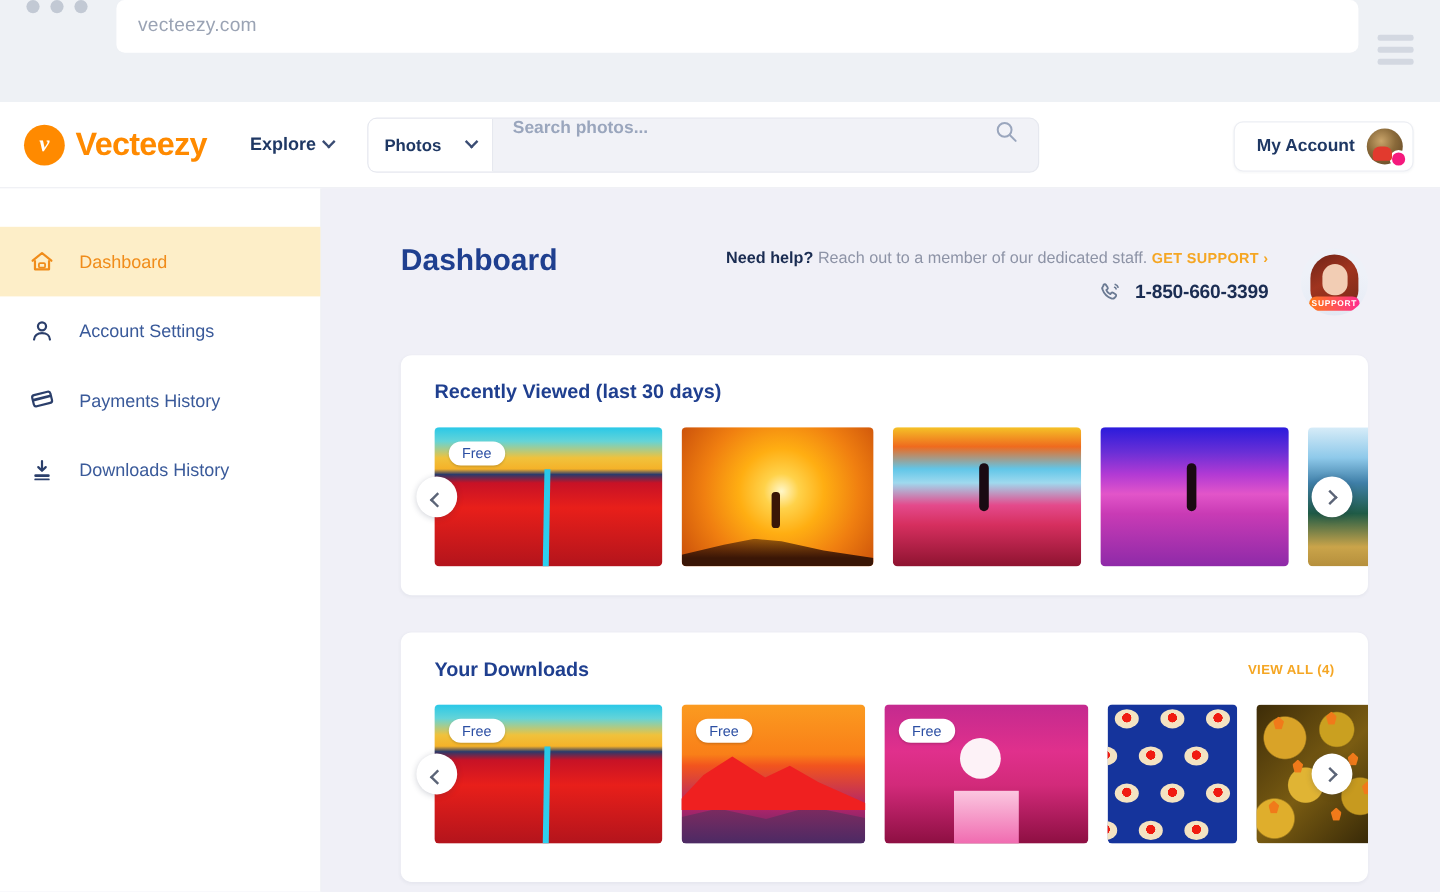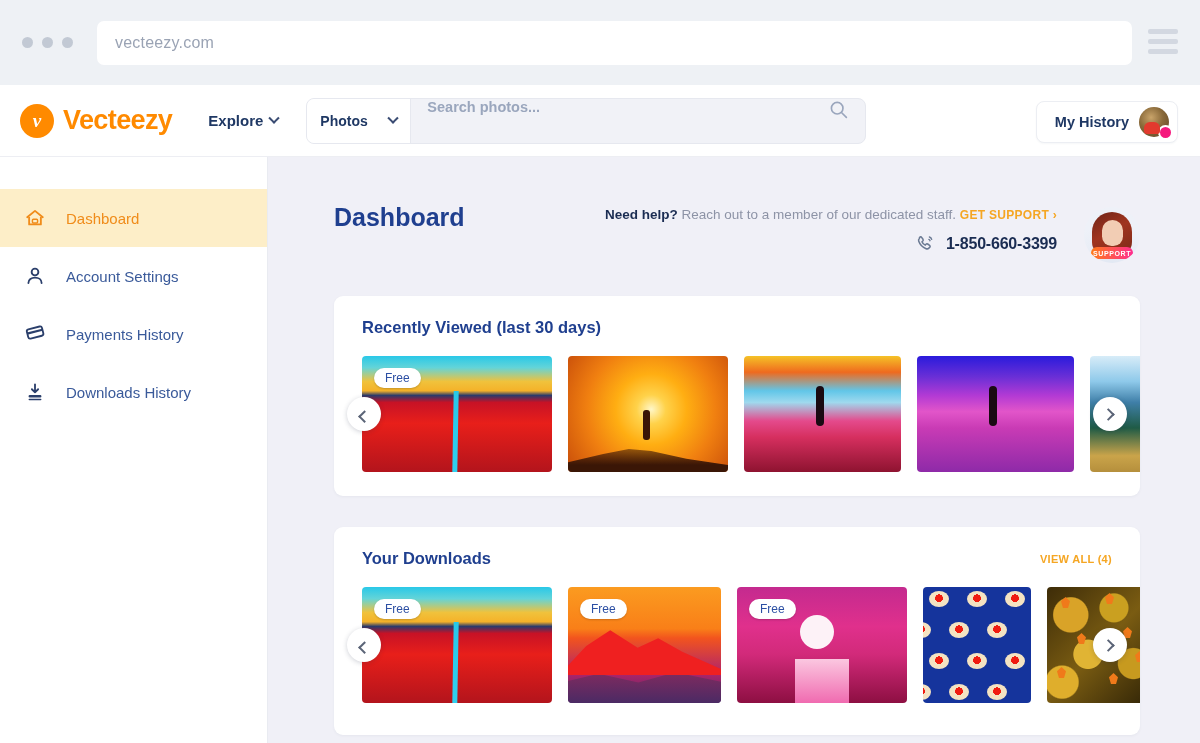--- a/index.html
+++ b/index.html
@@ -7,21 +7,21 @@
     width: 1200px; height: 743px;
     font-family: "Liberation Sans", sans-serif;
     background: #eef1f5;
     overflow: hidden;
   }
 
   
   .browser-bar {
     position: absolute; left: 0; top: 0; width: 1200px; height: 85px;
     background: #eef1f5;
-    display: flex; align-items: center;
+    display: flex; 
   }
   .win-dots { display: flex; gap: 9px; margin-left: 22px; }
   .win-dots i { width: 11px; height: 11px; border-radius: 50%; background: #c2c9d4; display: block; }
   .url-bar {
     margin-left: 24px; width: 1035px; height: 44px;
     background: #ffffff; border-radius: 7px;
     display: flex; align-items: center; padding: 0 18px;
     font-size: 16px; color: #9aa3b4; letter-spacing: .2px;
   }
   .hamburger {
@@ -301,21 +301,21 @@
     <div class="search-input-area">
       <span class="search-ph">Search photos...</span>
       <svg width="21" height="21" viewBox="0 0 24 24" fill="none">
         <circle cx="10.5" cy="10.5" r="6.6" stroke="#9aa6bd" stroke-width="1.9"></circle>
         <line x1="15.4" y1="15.4" x2="21" y2="21" stroke="#9aa6bd" stroke-width="1.9" stroke-linecap="round"></line>
       </svg>
     </div>
   </div>
 
   <div class="account-btn">
-    <span class="lbl">My History</span>
+    <span class="lbl">My Account</span>
     <span class="account-av">
       <span class="dot"></span>
     </span>
   </div>
 </div>
 
 <div class="sidebar">
   <div class="nav-item active">
     <span class="nav-ico">
       <svg width="22" height="22" viewBox="0 0 24 24" fill="none">

